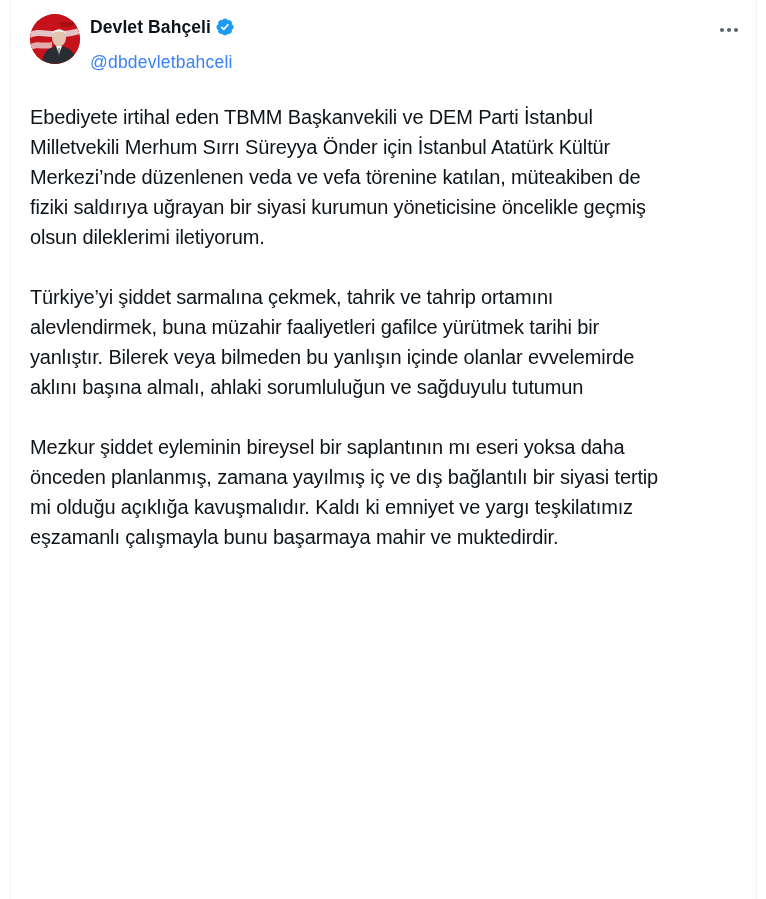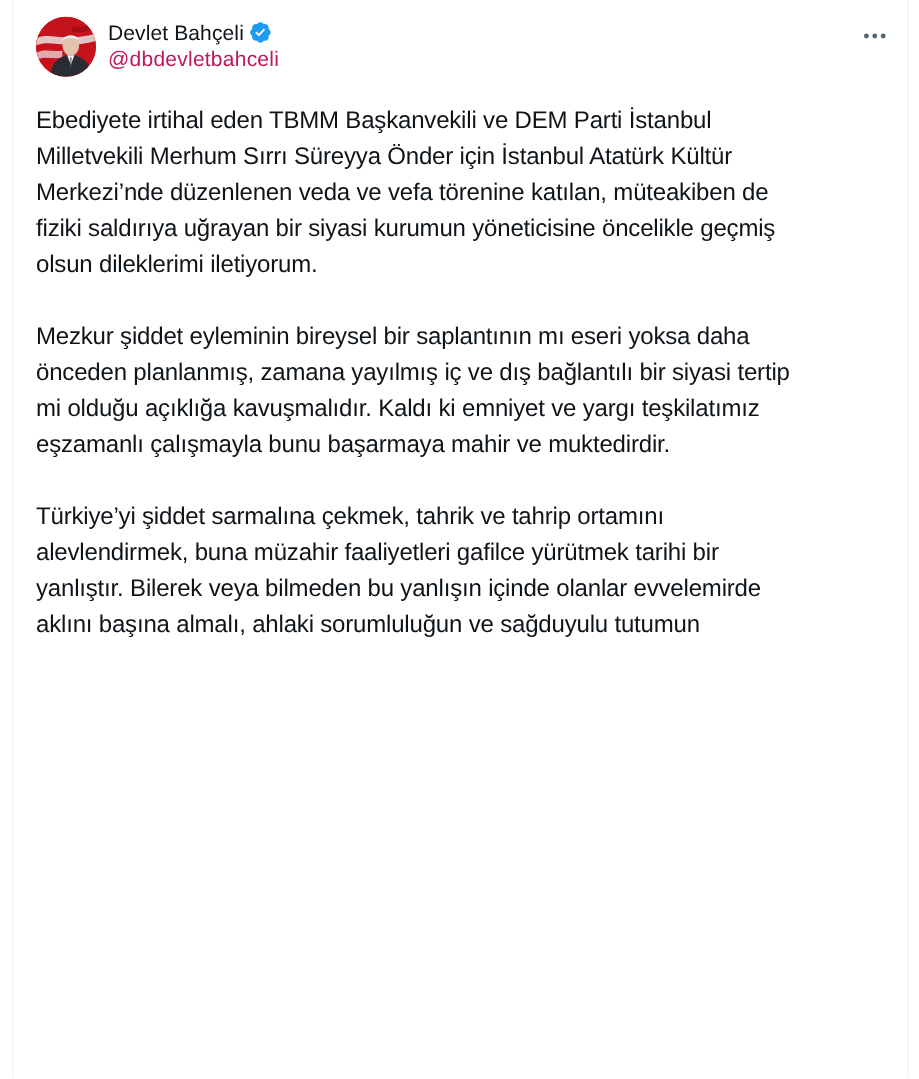--- a/index.html
+++ b/index.html
@@ -48,35 +48,35 @@
       position: absolute;
       left: 60px;
       top: 1px;
     }
     .display-name-row {
       display: flex;
       align-items: center;
       height: 24px;
     }
     .display-name {
-      font-weight: 400;
+      font-weight: 700;
       font-size: 17.5px;
       color: #0f1419;
       letter-spacing: 0.1px;
     }
     .verified {
       margin-left: 4px;
       width: 20px;
       height: 20px;
       display: inline-block;
     }
     .handle {
       font-size: 17.5px;
-      color: #be185d;
-      margin-top: 0;
+      color: #3b82f6;
+      margin-top: 13px;
       letter-spacing: 0.2px;
     }
     .more {
       position: absolute;
       right: 0;
       top: 6px;
       width: 34px;
       height: 20px;
       display: flex;
       align-items: center;
@@ -95,21 +95,21 @@
       position: absolute;
       left: 30px;
       top: 86px;
       width: 700px;
       font-size: 20px;
       line-height: 30px;
       color: #0f1419;
       letter-spacing: -0.15px;
     }
     .tweet-text p {
-      margin: 0 0 30px 0;
+      margin: 16px 0 30px 0;
       white-space: pre-line;
     }
   </style>
 </head>
 <body>
 
 <div class="frame">
 </div>
 
 <div class="header">
@@ -153,21 +153,21 @@
     <span></span>
   </div>
 </div>
 
 <div class="tweet-text">
   <p>Ebediyete irtihal eden TBMM Başkanvekili ve DEM Parti İstanbul
 Milletvekili Merhum Sırrı Süreyya Önder için İstanbul Atatürk Kültür
 Merkezi’nde düzenlenen veda ve vefa törenine katılan, müteakiben de
 fiziki saldırıya uğrayan bir siyasi kurumun yöneticisine öncelikle geçmiş
 olsun dileklerimi iletiyorum.</p>
+  <p>Türkiye’yi şiddet sarmalına çekmek, tahrik ve tahrip ortamını
+alevlendirmek, buna müzahir faaliyetleri gafilce yürütmek tarihi bir
+yanlıştır. Bilerek veya bilmeden bu yanlışın içinde olanlar evvelemirde
+aklını başına almalı, ahlaki sorumluluğun ve sağduyulu tutumun</p>
   <p>Mezkur şiddet eyleminin bireysel bir saplantının mı eseri yoksa daha
 önceden planlanmış, zamana yayılmış iç ve dış bağlantılı bir siyasi tertip
 mi olduğu açıklığa kavuşmalıdır. Kaldı ki emniyet ve yargı teşkilatımız
 eşzamanlı çalışmayla bunu başarmaya mahir ve muktedirdir.</p>
-  <p>Türkiye’yi şiddet sarmalına çekmek, tahrik ve tahrip ortamını
-alevlendirmek, buna müzahir faaliyetleri gafilce yürütmek tarihi bir
-yanlıştır. Bilerek veya bilmeden bu yanlışın içinde olanlar evvelemirde
-aklını başına almalı, ahlaki sorumluluğun ve sağduyulu tutumun</p>
 </div>
 
 </body></html>

